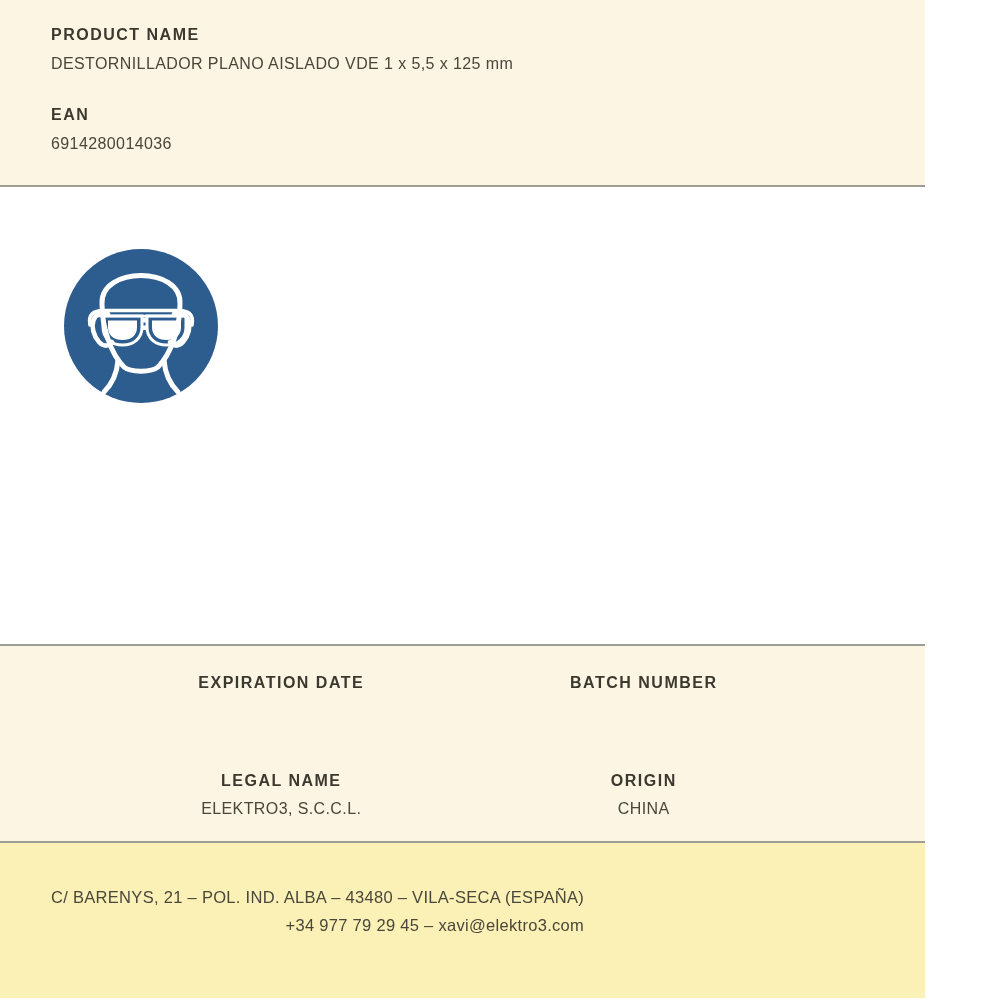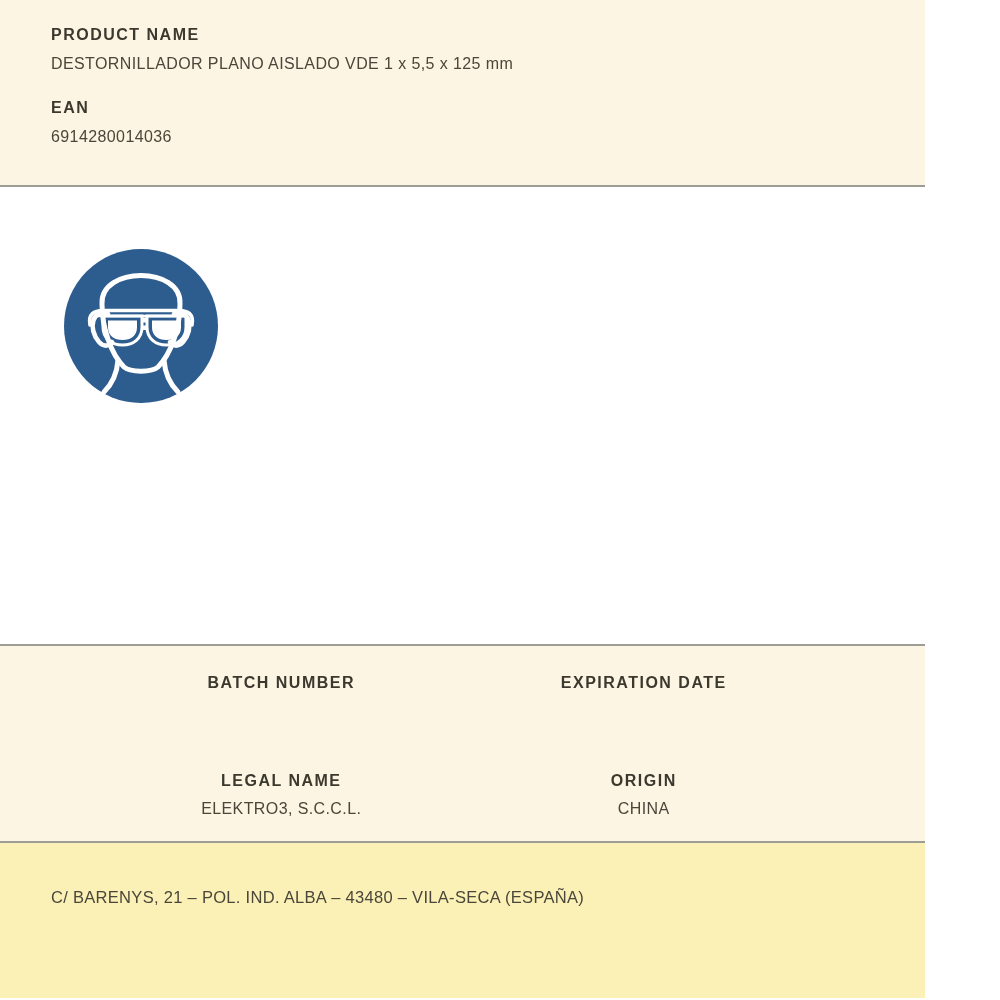--- a/index.html
+++ b/index.html
@@ -37,21 +37,21 @@
     line-height: 18px;
   }
   .field-value {
     font-size: 16px;
     font-weight: 400;
     letter-spacing: 0.4px;
     color: #4a463a;
     line-height: 19px;
     margin-top: 10px;
   }
-  .field-group + .field-group { margin-top: 26px; }
+  .field-group + .field-group { margin-top: 33px; }
 
   
   .sec-media {
     height: 459px;
     background: #ffffff;
     border-bottom: 2px solid #9d9d96;
     padding: 61px 0 0 63px;
   }
   .safety-icon { display: block; }
 
@@ -132,37 +132,38 @@
       <path d="M 89,72.5 L 118,72.5 L 118,79.5 C 118,87.5 112,92 103.5,92 C 95,92 89,87.5 89,79.5 Z" fill="#ffffff"></path>
 
       <rect x="79.3" y="69.5" width="4.4" height="5" rx="1" fill="#ffffff"></rect>
       <rect x="79.3" y="77.5" width="4.4" height="4.4" rx="1" fill="#ffffff"></rect>
     </svg>
   </section>
 
   <section class="sec-details">
     <div class="details-grid">
       <div class="detail-cell">
-        <div class="field-label">BATCH NUMBER</div>
+        <div class="field-label">EXPIRATION DATE</div>
         <div class="field-value"></div>
       </div>
       <div class="detail-cell">
-        <div class="field-label">EXPIRATION DATE</div>
+        <div class="field-label">BATCH NUMBER</div>
         <div class="field-value"></div>
       </div>
       <div class="detail-cell">
         <div class="field-label">LEGAL NAME</div>
         <div class="field-value">ELEKTRO3, S.C.C.L.</div>
       </div>
       <div class="detail-cell">
         <div class="field-label">ORIGIN</div>
         <div class="field-value">CHINA</div>
       </div>
     </div>
   </section>
 
   <section class="sec-gpsr">
     <div class="gpsr-contact">
       <div>C/ BARENYS, 21 – POL. IND. ALBA – 43480 – VILA-SECA (ESPAÑA)</div>
+      <div>+34 977 79 29 45 – xavi@elektro3.com</div>
     </div>
   </section>
 
 </div>
 
 </body></html>

